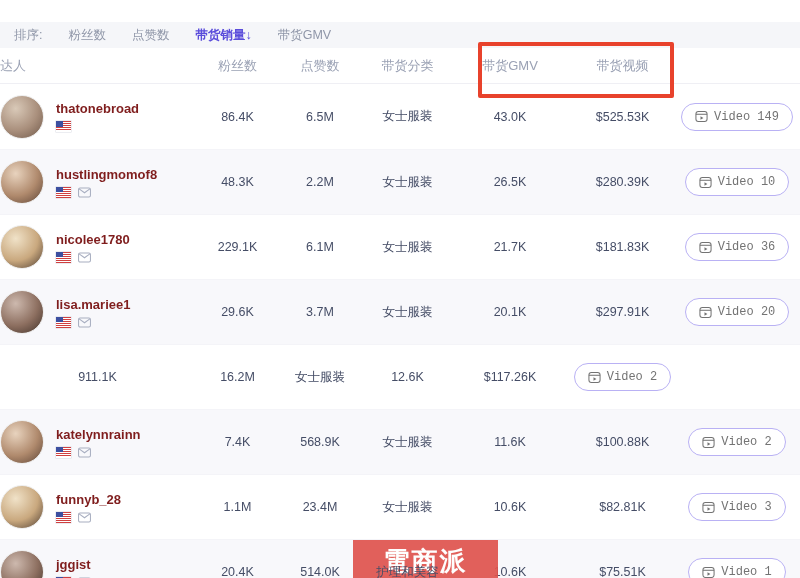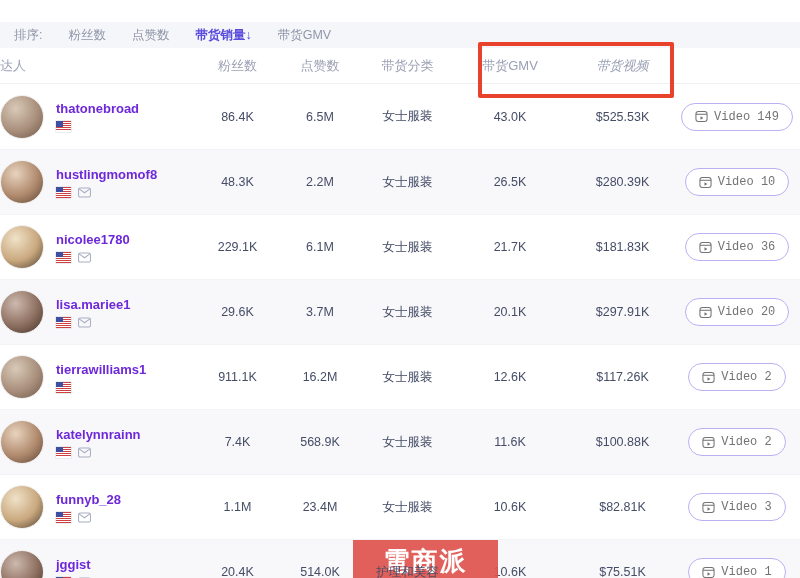--- a/index.html
+++ b/index.html
@@ -15,37 +15,37 @@
   .sort-option.active { color:#5b4ddb; font-weight:600; }
 
   
   .thead, .row { display:grid;
     grid-template-columns:195px 85px 80px 95px 110px 115px 1fr;
     align-items:center; padding-right:6px; }
   .thead { height:36px; font-size:13px; color:#9aa1b4;
     border-bottom:1px solid #efeff4; background:#fff; }
   .th { text-align:center; }
   .th:first-child { text-align:left; }
-  .th:last-child { text-align:center;font-style:italic; }
+  .th:last-child { text-align:center; }
   .th.active { color:#5b4ddb; font-weight:600; }
 
   .row { height:65px; border-top:1px solid #f4f4f8; background:#fff; }
   .row:nth-child(even) { background:#f8f8fb; }
   .row:first-child { border-top:none; }
   .cell { text-align:center; font-size:12.5px; color:#454d66; }
 
   
   .c-user { display:flex; align-items:center; text-align:left; }
   .avatar { width:44px; height:44px; border-radius:50%; flex:0 0 44px;
     margin-right:12px; background:radial-gradient(circle at 35% 30%, #d9c9b8 0%, #a98f7c 55%, #6e5748 100%);
     border:1px solid #eee; }
   .row:nth-child(4n+2) .avatar { background:radial-gradient(circle at 35% 30%, #e8d3be 0%, #b08a6d 55%, #5c4335 100%); }
   .row:nth-child(4n+3) .avatar { background:radial-gradient(circle at 35% 30%, #f0e2c8 0%, #c9a87e 55%, #4d3c30 100%); }
   .row:nth-child(4n)   .avatar { background:radial-gradient(circle at 35% 30%, #cdb9ae 0%, #8d6f60 55%, #3f3028 100%); }
-  .username { font-size:13px; font-weight:600; color:#6d28d9; cursor:pointer; }
+  .username { font-size:13px; font-weight:600; color:#7f1d1d; cursor:pointer; }
   .badges { display:flex; align-items:center; gap:7px; margin-top:5px; }
   .flag { position:relative; width:15px; height:11px; display:inline-block;
     background:repeating-linear-gradient(180deg,#cf4040 0 1px,#fff 1px 2.1px);
     box-shadow:0 0 0 0.5px #d8dbe2; }
   .flag::before { content:""; position:absolute; left:0; top:0; width:7px; height:5.5px; background:#3c4fa0; }
   .email-icon { color:#a8aec0; display:inline-flex; cursor:pointer; }
 
   
   .c-video { display:flex; justify-content:center; }
   .video-btn { display:inline-flex; align-items:center; gap:6px;
@@ -212,30 +212,20 @@
           <rect x="1" y="1.6" width="12" height="10.8" rx="2.6"></rect>
           <path d="M1 4.6 H13"></path>
           <path d="M5.9 6.6 L9.1 8.5 L5.9 10.4 Z" fill="currentColor" stroke="none"></path>
         </svg>
         <span>Video 20</span>
       </button>
     </div>
   </div>
 
   <div class="row">
-    <div class="cell c-user">
-      <div class="avatar"></div>
-      <div class="user-meta">
-        <div class="username">tierrawilliams1</div>
-        <div class="badges">
-          <span class="flag"></span>
-
-        </div>
-      </div>
-    </div>
     <div class="cell c-num">911.1K</div>
     <div class="cell c-num">16.2M</div>
     <div class="cell c-cat">女士服装</div>
     <div class="cell c-num">12.6K</div>
     <div class="cell c-num">$117.26K</div>
     <div class="cell c-video">
       <button class="video-btn">
         <svg width="13" height="13" viewBox="0 0 14 14" fill="none" stroke="currentColor" stroke-width="1.1">
           <rect x="1" y="1.6" width="12" height="10.8" rx="2.6"></rect>
           <path d="M1 4.6 H13"></path>

